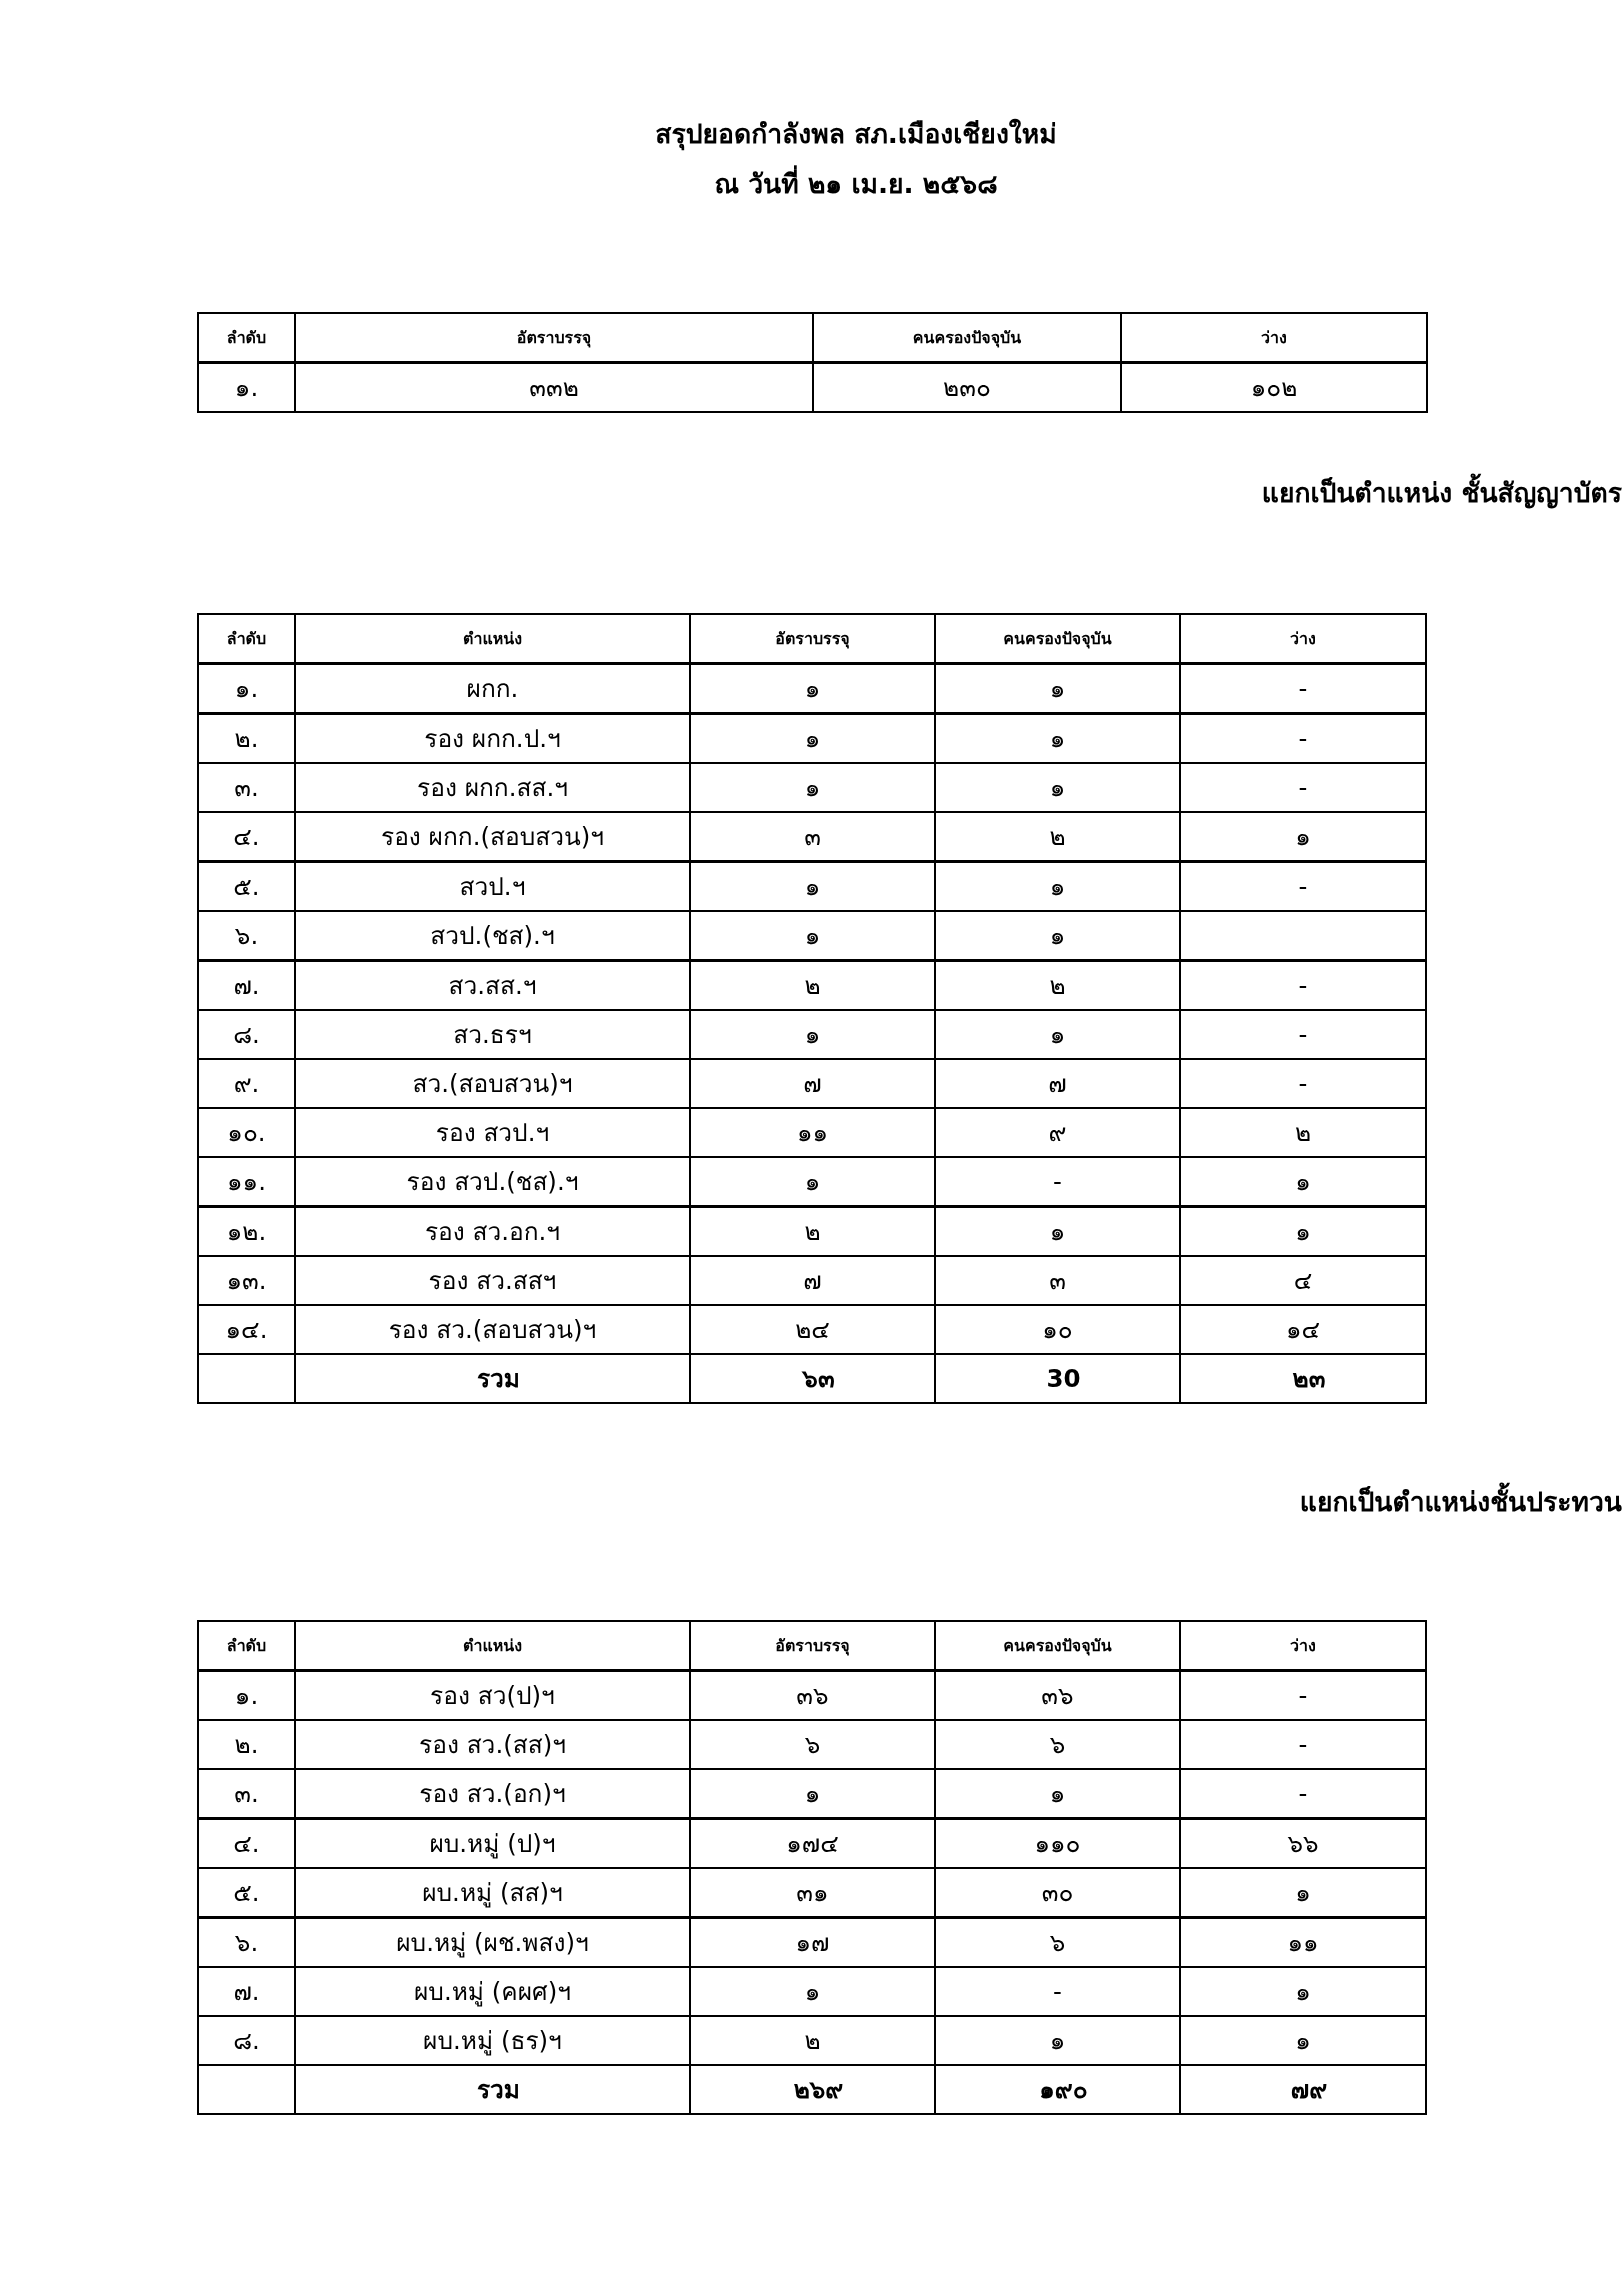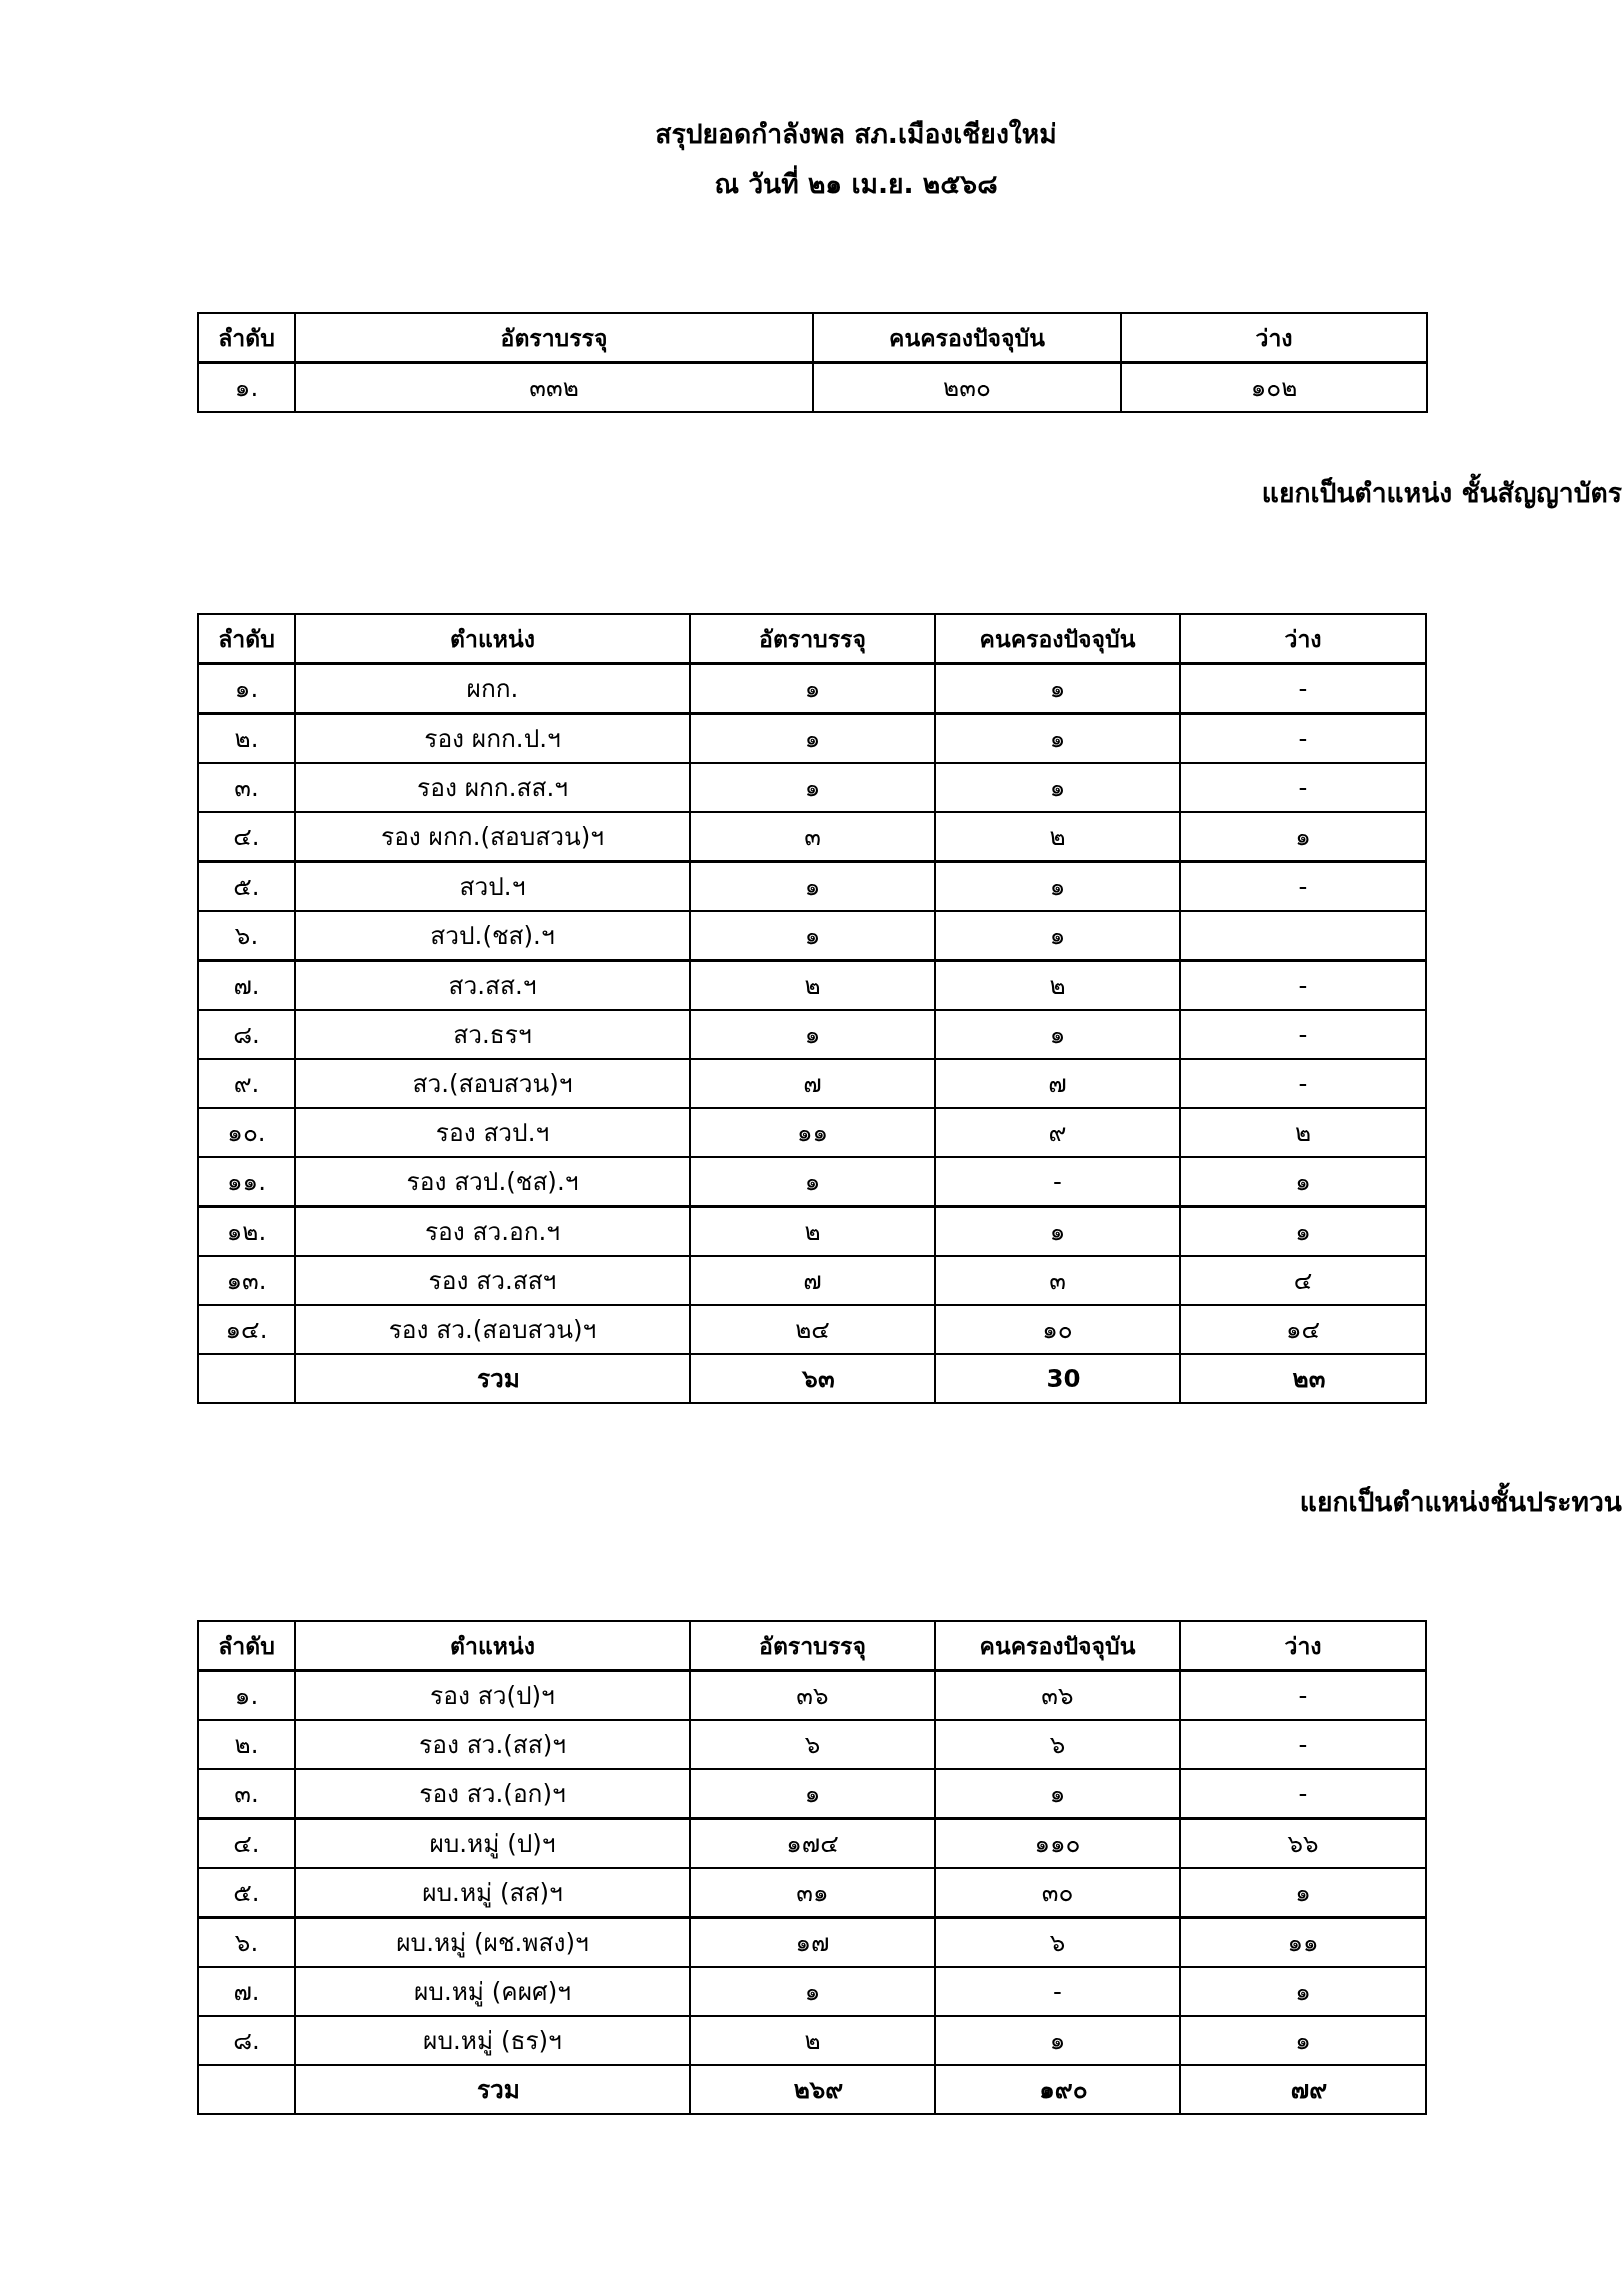--- a/index.html
+++ b/index.html
@@ -22,21 +22,21 @@
 
   table.grid {
     position: absolute; left: 197px; width: 1228px;
     border-collapse: collapse; table-layout: fixed;
     border: 2.9px solid #000;
   }
   table.grid td, table.grid th {
     border: 2px solid #000; text-align: center; padding: 0;
     height: 47px; font-size: 24.5px; overflow: hidden; white-space: nowrap;
   }
-  table.grid th { font-weight: bold; font-size: 23px; border-bottom: 3.9px solid #000; margin-top: 16px; }
+  table.grid th { font-weight: bold; font-size: 16px; border-bottom: 3.9px solid #000; margin-top: 16px; }
   table.grid td { font-weight: normal; }
   table.grid tr.thick td { border-bottom: 3.9px solid #000; }
   table.grid td.total-label, table.grid td.total-val { font-weight: normal; padding-left: 12px; }
   table.grid tr.total td.total-label { font-weight: bold; }
   table.grid tr.total td.total-val { font-weight: bold; }
 
   #summary-table { top: 312px; }
   #officer-table { top: 613px; }
   #nco-table { top: 1620px; }
 </style>

